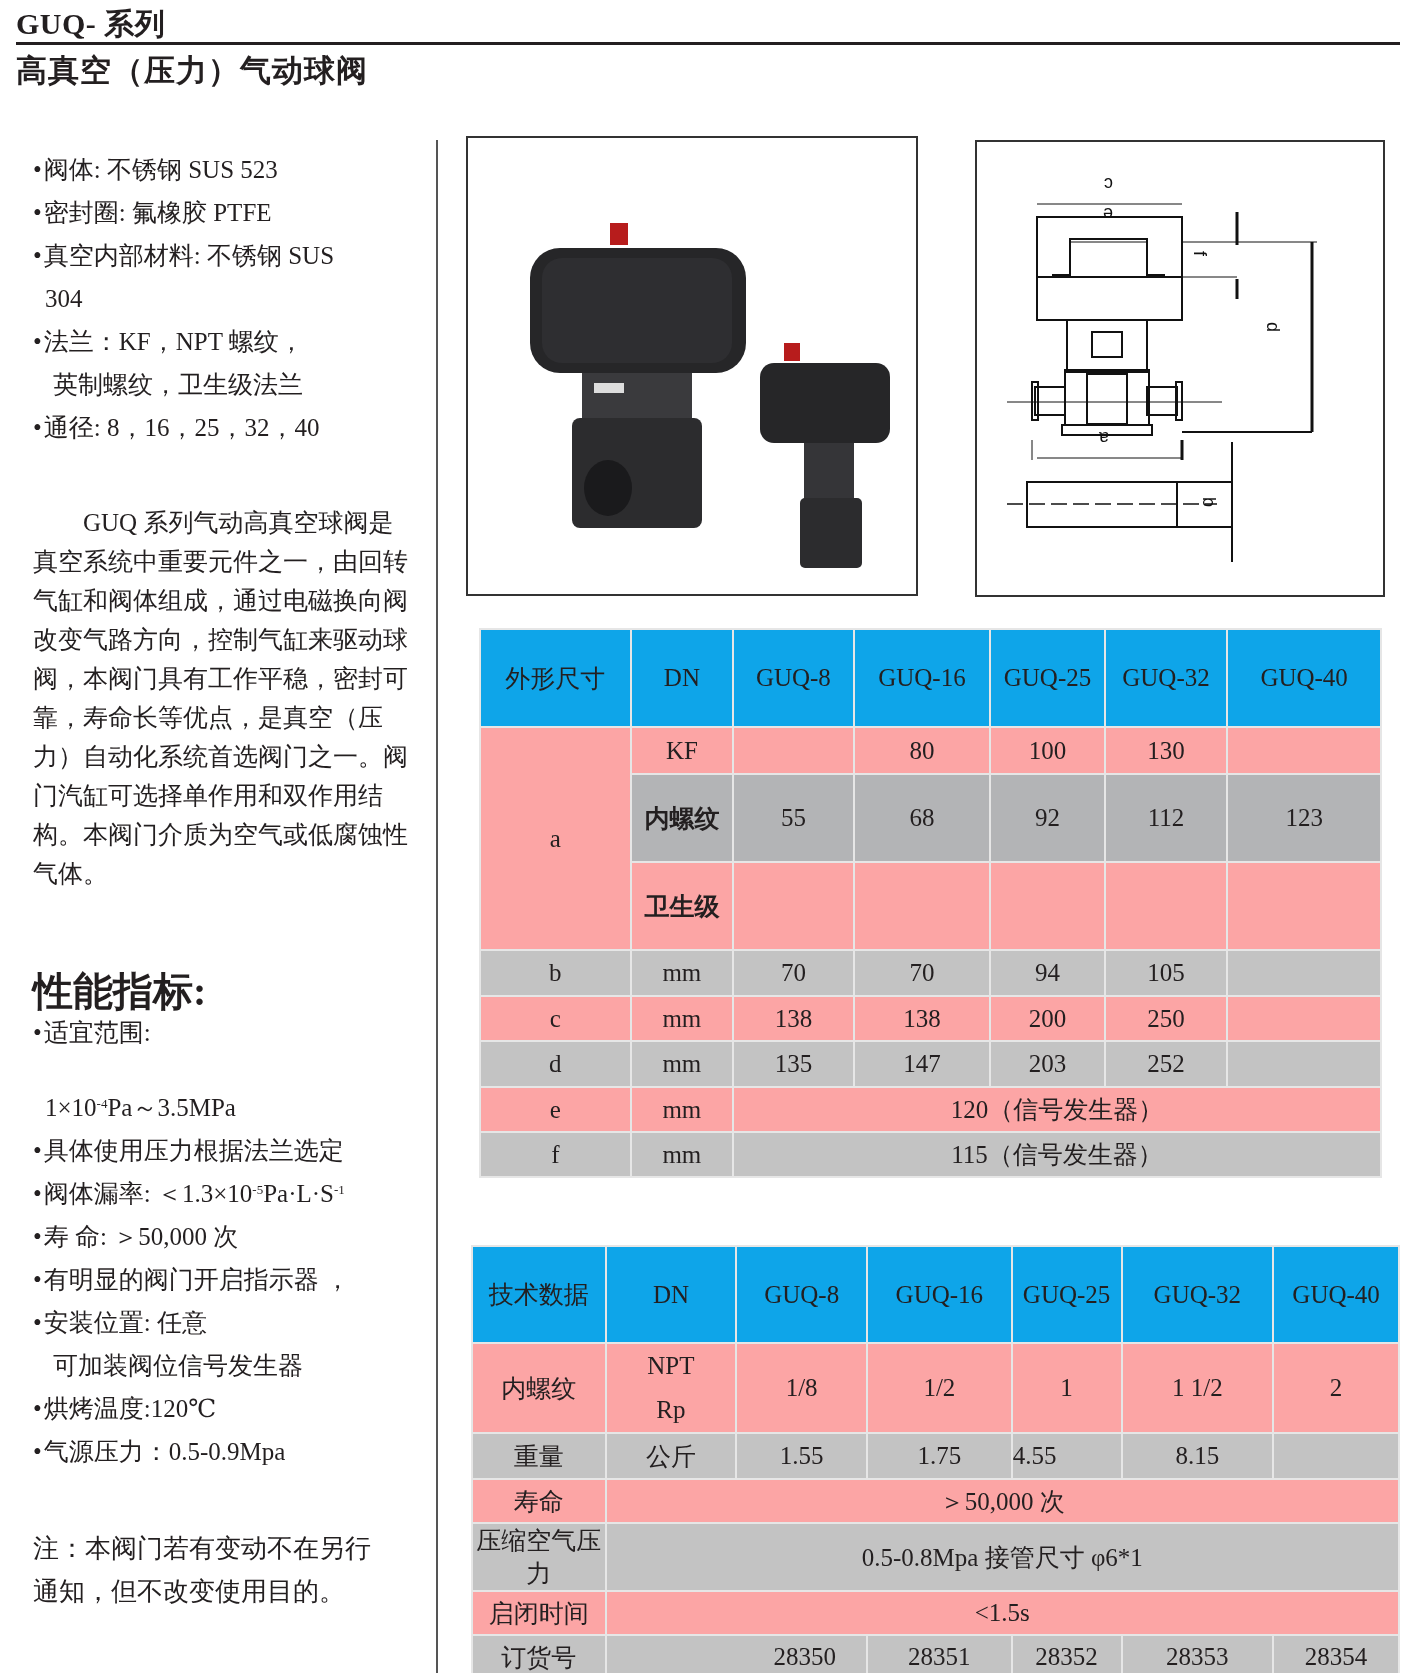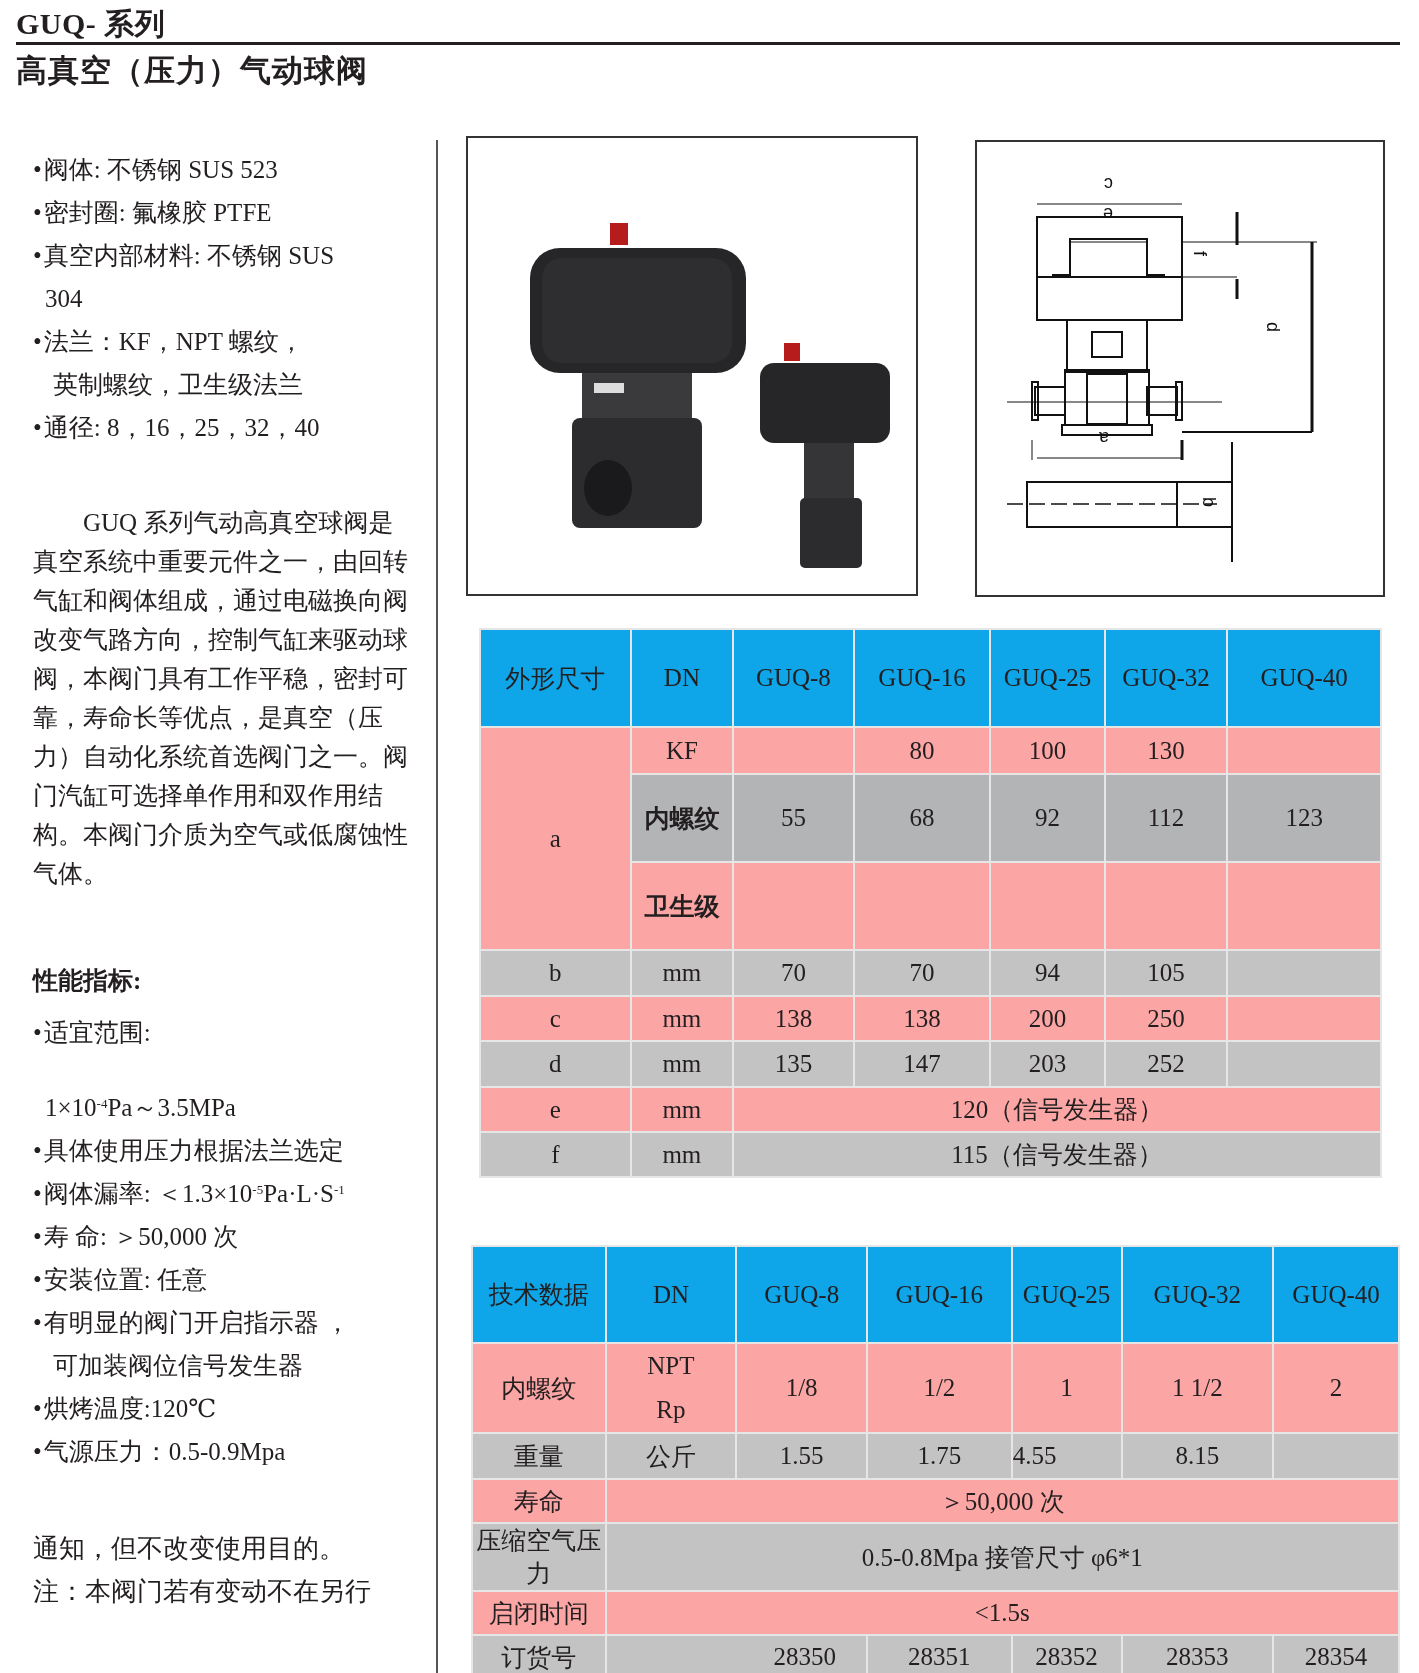--- a/index.html
+++ b/index.html
@@ -7,21 +7,21 @@
          font-family:"Liberation Serif","DejaVu Serif",serif; color:#231f20; }
   .abs { position:absolute; }
   .series { left:16px; top:4px; font-size:30px; font-weight:bold; letter-spacing:0.5px; }
   .rule-top { left:16px; top:42px; width:1384px; height:3px; background:#231f20; }
   .subtitle { left:16px; top:50px; font-size:31px; font-weight:bold; letter-spacing:1px; }
   .vline { left:436px; top:140px; width:2px; height:1533px; background:#555; }
 
   .left { left:33px; font-size:25px; line-height:43px; }
   .bul::before { content:"•"; margin-right:2px; }
   .para { left:33px; top:503px; width:375px; font-size:25px; line-height:39px; }
-  .perf-title { left:33px; top:964px; font-size:25px; font-weight:bold; }
+  .perf-title { left:33px; top:964px; font-size:40px; font-weight:bold; }
   sup { font-size:13px; vertical-align:top; position:relative; top:-4px; }
 
   .photo { left:466px; top:136px; width:452px; height:460px; border:2px solid #333; box-sizing:border-box; background:#fff; }
   .drawing { left:975px; top:140px; width:410px; height:457px; border:2px solid #333; box-sizing:border-box; background:#fff; }
 
   table.t { position:absolute; border-collapse:collapse; font-family:"Liberation Serif",serif; color:#231f20; }
   table.t td { border:2px solid #e6e6e6; text-align:center; vertical-align:middle; font-size:25px; padding:0; }
   .h { background:#0ea5e9; }
   .l { background:#fca5a5; }
   .g { background:#b3b4b6; }
@@ -49,30 +49,30 @@
 
 <div class="abs para">　　GUQ 系列气动高真空球阀是真空系统中重要元件之一，由回转气缸和阀体组成，通过电磁换向阀改变气路方向，控制气缸来驱动球阀，本阀门具有工作平稳，密封可靠，寿命长等优点，是真空（压力）自动化系统首选阀门之一。阀门汽缸可选择单作用和双作用结构。本阀门介质为空气或低腐蚀性气体。</div>
 
 <div class="abs perf-title">性能指标:</div>
 <div class="abs left" style="top:1011px;">
   <div class="bul">适宜范围:</div>
   <div style="padding-left:12px;margin-top:32px;"><span>1×10</span><sup>-4</sup><span>Pa～3.5MPa</span></div>
   <div class="bul">具体使用压力根据法兰选定</div>
   <div class="bul"><span>阀体漏率: ＜1.3×10</span><sup>-5</sup><span>Pa·L·S</span><sup>-1</sup></div>
   <div class="bul">寿  命: ＞50,000 次</div>
+  <div class="bul">有明显的阀门开启指示器  ，</div>
   <div class="bul">安装位置: 任意</div>
-  <div class="bul">有明显的阀门开启指示器  ，</div>
   <div style="padding-left:20px;">可加装阀位信号发生器</div>
   <div class="bul">烘烤温度:120℃</div>
   <div class="bul">气源压力：0.5-0.9Mpa</div>
 </div>
 
 <div class="abs left" style="top:1527px; font-size:26px;">
+  <div>注：本阀门若有变动不在另行</div>
   <div>通知，但不改变使用目的。</div>
-  <div>注：本阀门若有变动不在另行</div>
 </div>
 
 <div class="abs photo">
   <svg width="448" height="456" viewBox="0 0 448 456">
 
     <rect x="142" y="85" width="18" height="22" fill="#b71c1c"></rect>
     <rect x="62" y="110" width="216" height="125" rx="30" fill="#262628"></rect>
     <rect x="74" y="120" width="190" height="105" rx="20" fill="#2e2e31"></rect>
     <rect x="114" y="235" width="110" height="50" fill="#3a3a3d"></rect>
     <rect x="126" y="245" width="30" height="10" fill="#ddd"></rect>

